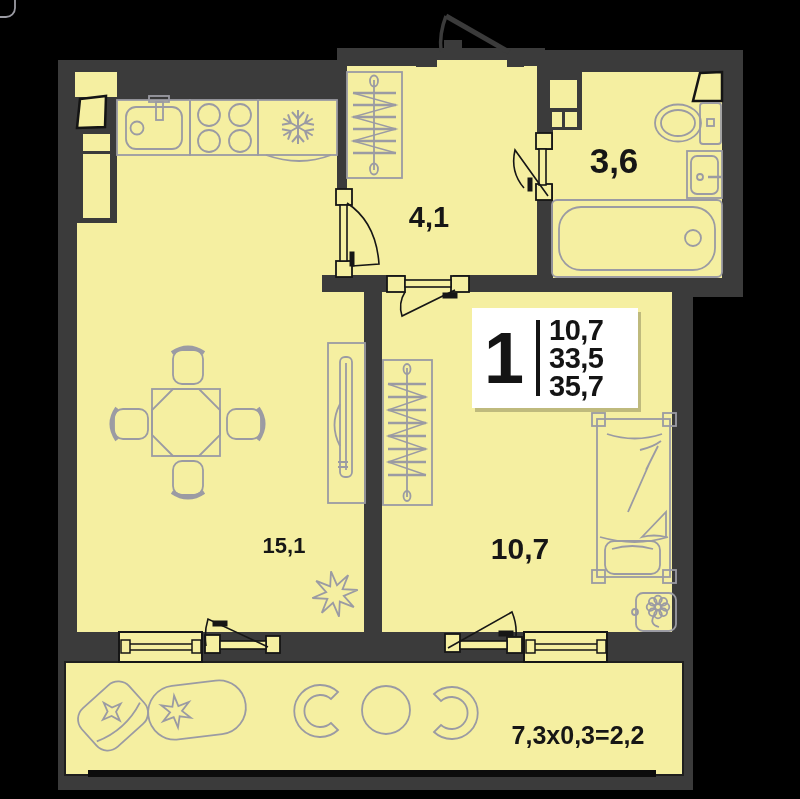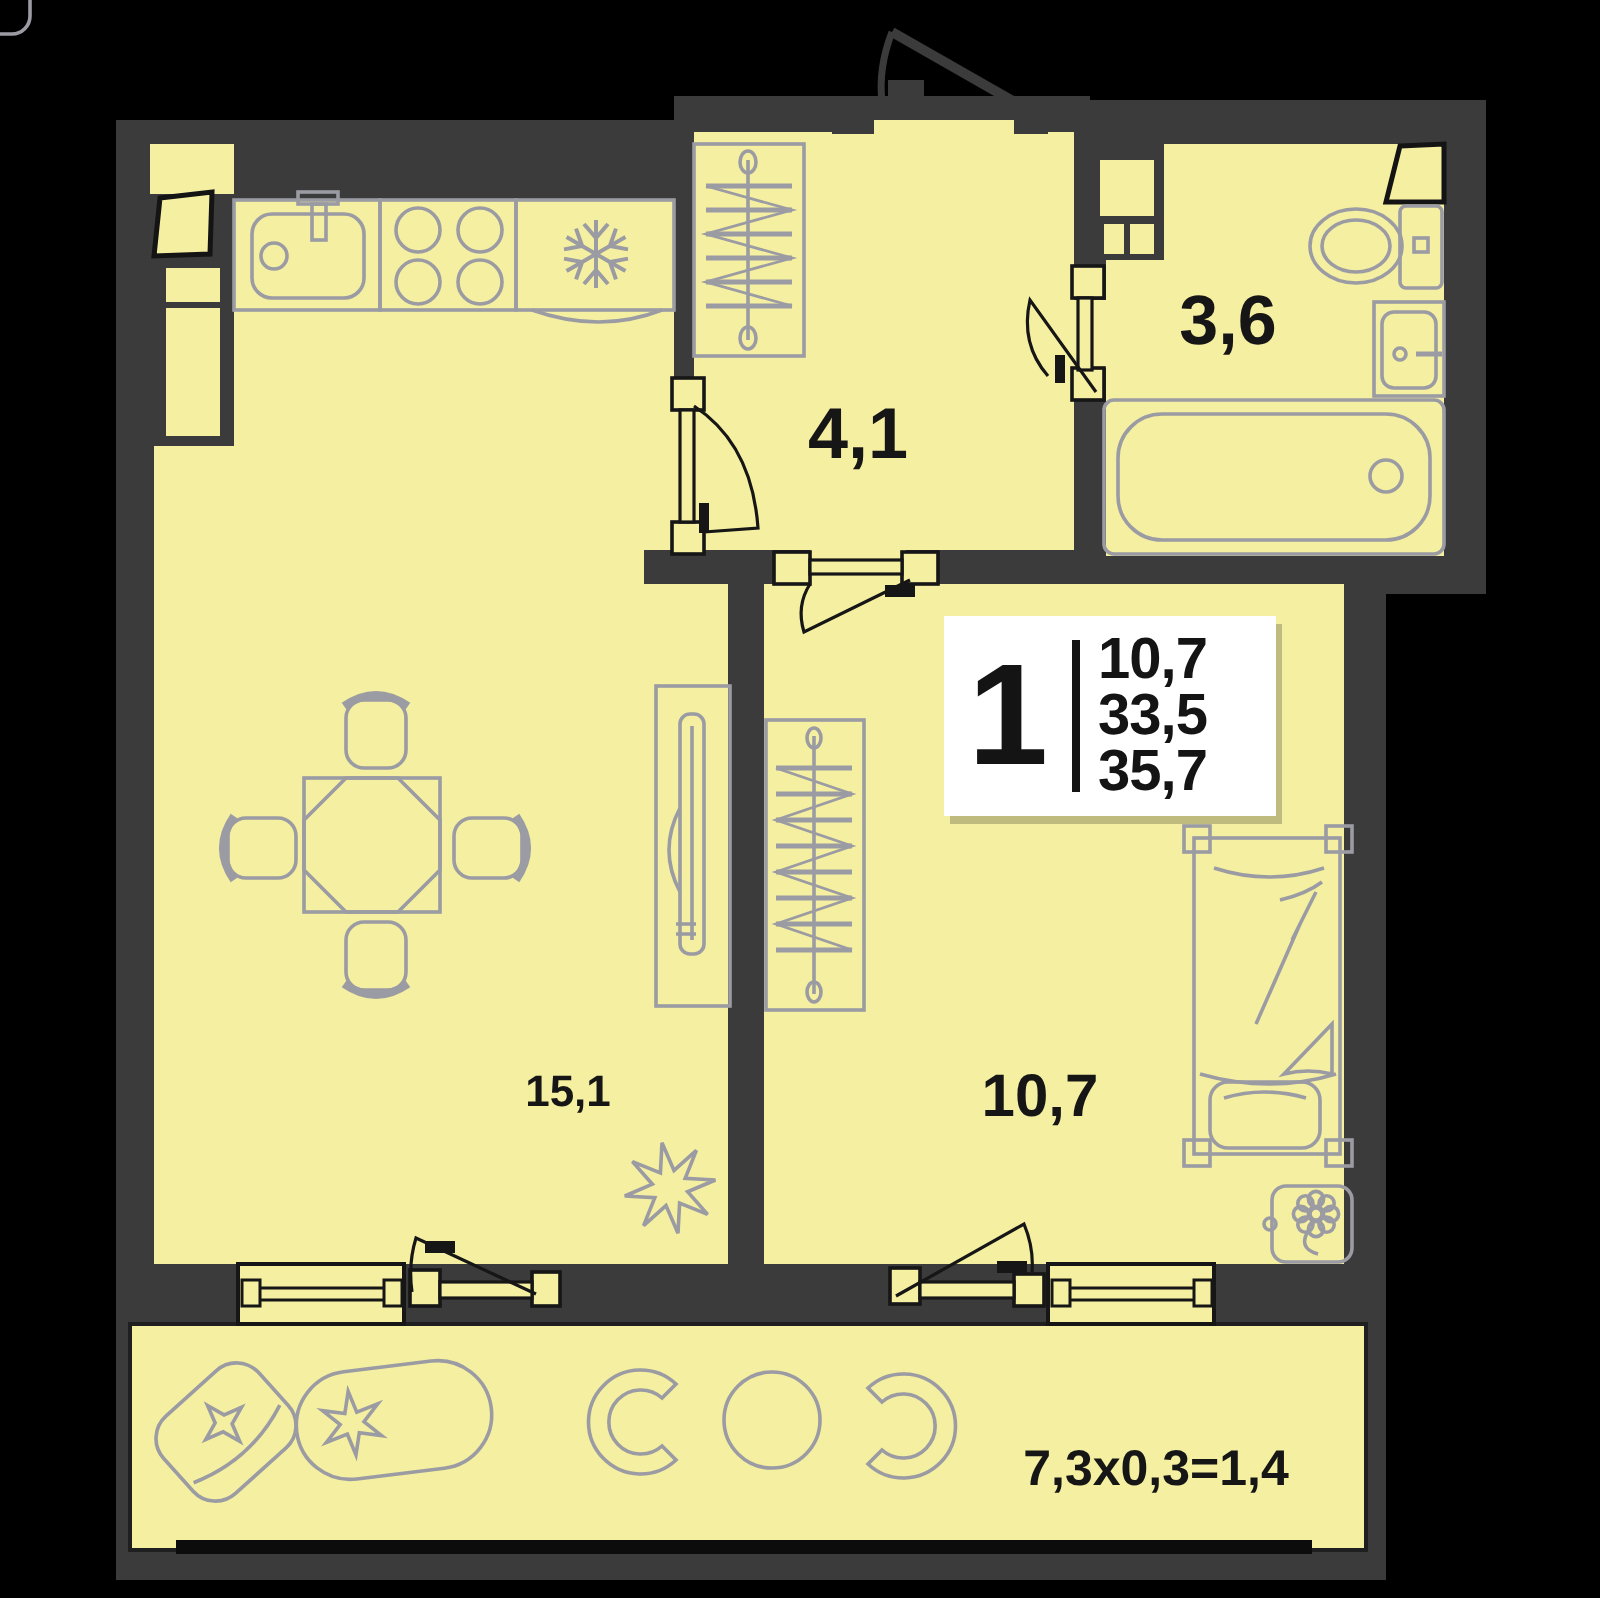--- a/index.html
+++ b/index.html
@@ -1,21 +1,21 @@
 <!DOCTYPE html>
 <html><head>
 <meta charset="utf-8">
 <style>
   html,body{margin:0;padding:0;background:#000;}
   .stage{position:relative;width:800px;height:799px;background:#000;overflow:hidden;
          font-family:"Liberation Sans",sans-serif;}
   .stage svg{position:absolute;left:0;top:0;}
   .room-label{position:absolute;transform:translate(-50%,-50%);color:#161616;
               font-weight:bold;letter-spacing:0;white-space:nowrap;}
-  .lbl-hall{left:429px;top:217px;font-size:36px;}
+  .lbl-hall{left:429px;top:217px;font-size:29px;}
   .lbl-bath{left:614px;top:161px;font-size:35px;}
   .lbl-living{left:284px;top:546px;font-size:22px;}
   .lbl-bedroom{left:520px;top:549px;font-size:30px;}
   .lbl-balcony{left:578px;top:735px;font-size:25px;}
   .stats-box{position:absolute;left:472px;top:308px;width:166px;height:100px;background:#fff;
              box-shadow:3px 4px 0 rgba(0,0,0,0.22);display:flex;align-items:center;}
   .stats-rooms{width:64px;text-align:center;font-size:72px;font-weight:bold;color:#141414;
                line-height:90px;}
   .stats-divider{width:4px;height:76px;background:#141414;}
   .stats-col{margin-left:9px;display:flex;flex-direction:column;color:#141414;}
@@ -259,21 +259,21 @@
     <path d="M446,16 L509,52" stroke="#3b3b3b" stroke-width="5" fill="none"></path>
     <path d="M446,16 Q439,34 441,51" stroke="#3b3b3b" stroke-width="3.5" fill="none"></path>
     <rect x="444" y="40" width="18" height="8"></rect>
   </g>
 </svg>
 
   <div class="room-label lbl-hall">4,1</div>
   <div class="room-label lbl-bath">3,6</div>
   <div class="room-label lbl-living">15,1</div>
   <div class="room-label lbl-bedroom">10,7</div>
-  <div class="room-label lbl-balcony">7,3x0,3=1,4</div>
+  <div class="room-label lbl-balcony">7,3x0,3=2,2</div>
 
   <div class="stats-box">
     <div class="stats-rooms">1</div>
     <div class="stats-divider"></div>
     <div class="stats-col">
       <span>10,7</span>
       <span>33,5</span>
       <span>35,7</span>
     </div>
   </div>

